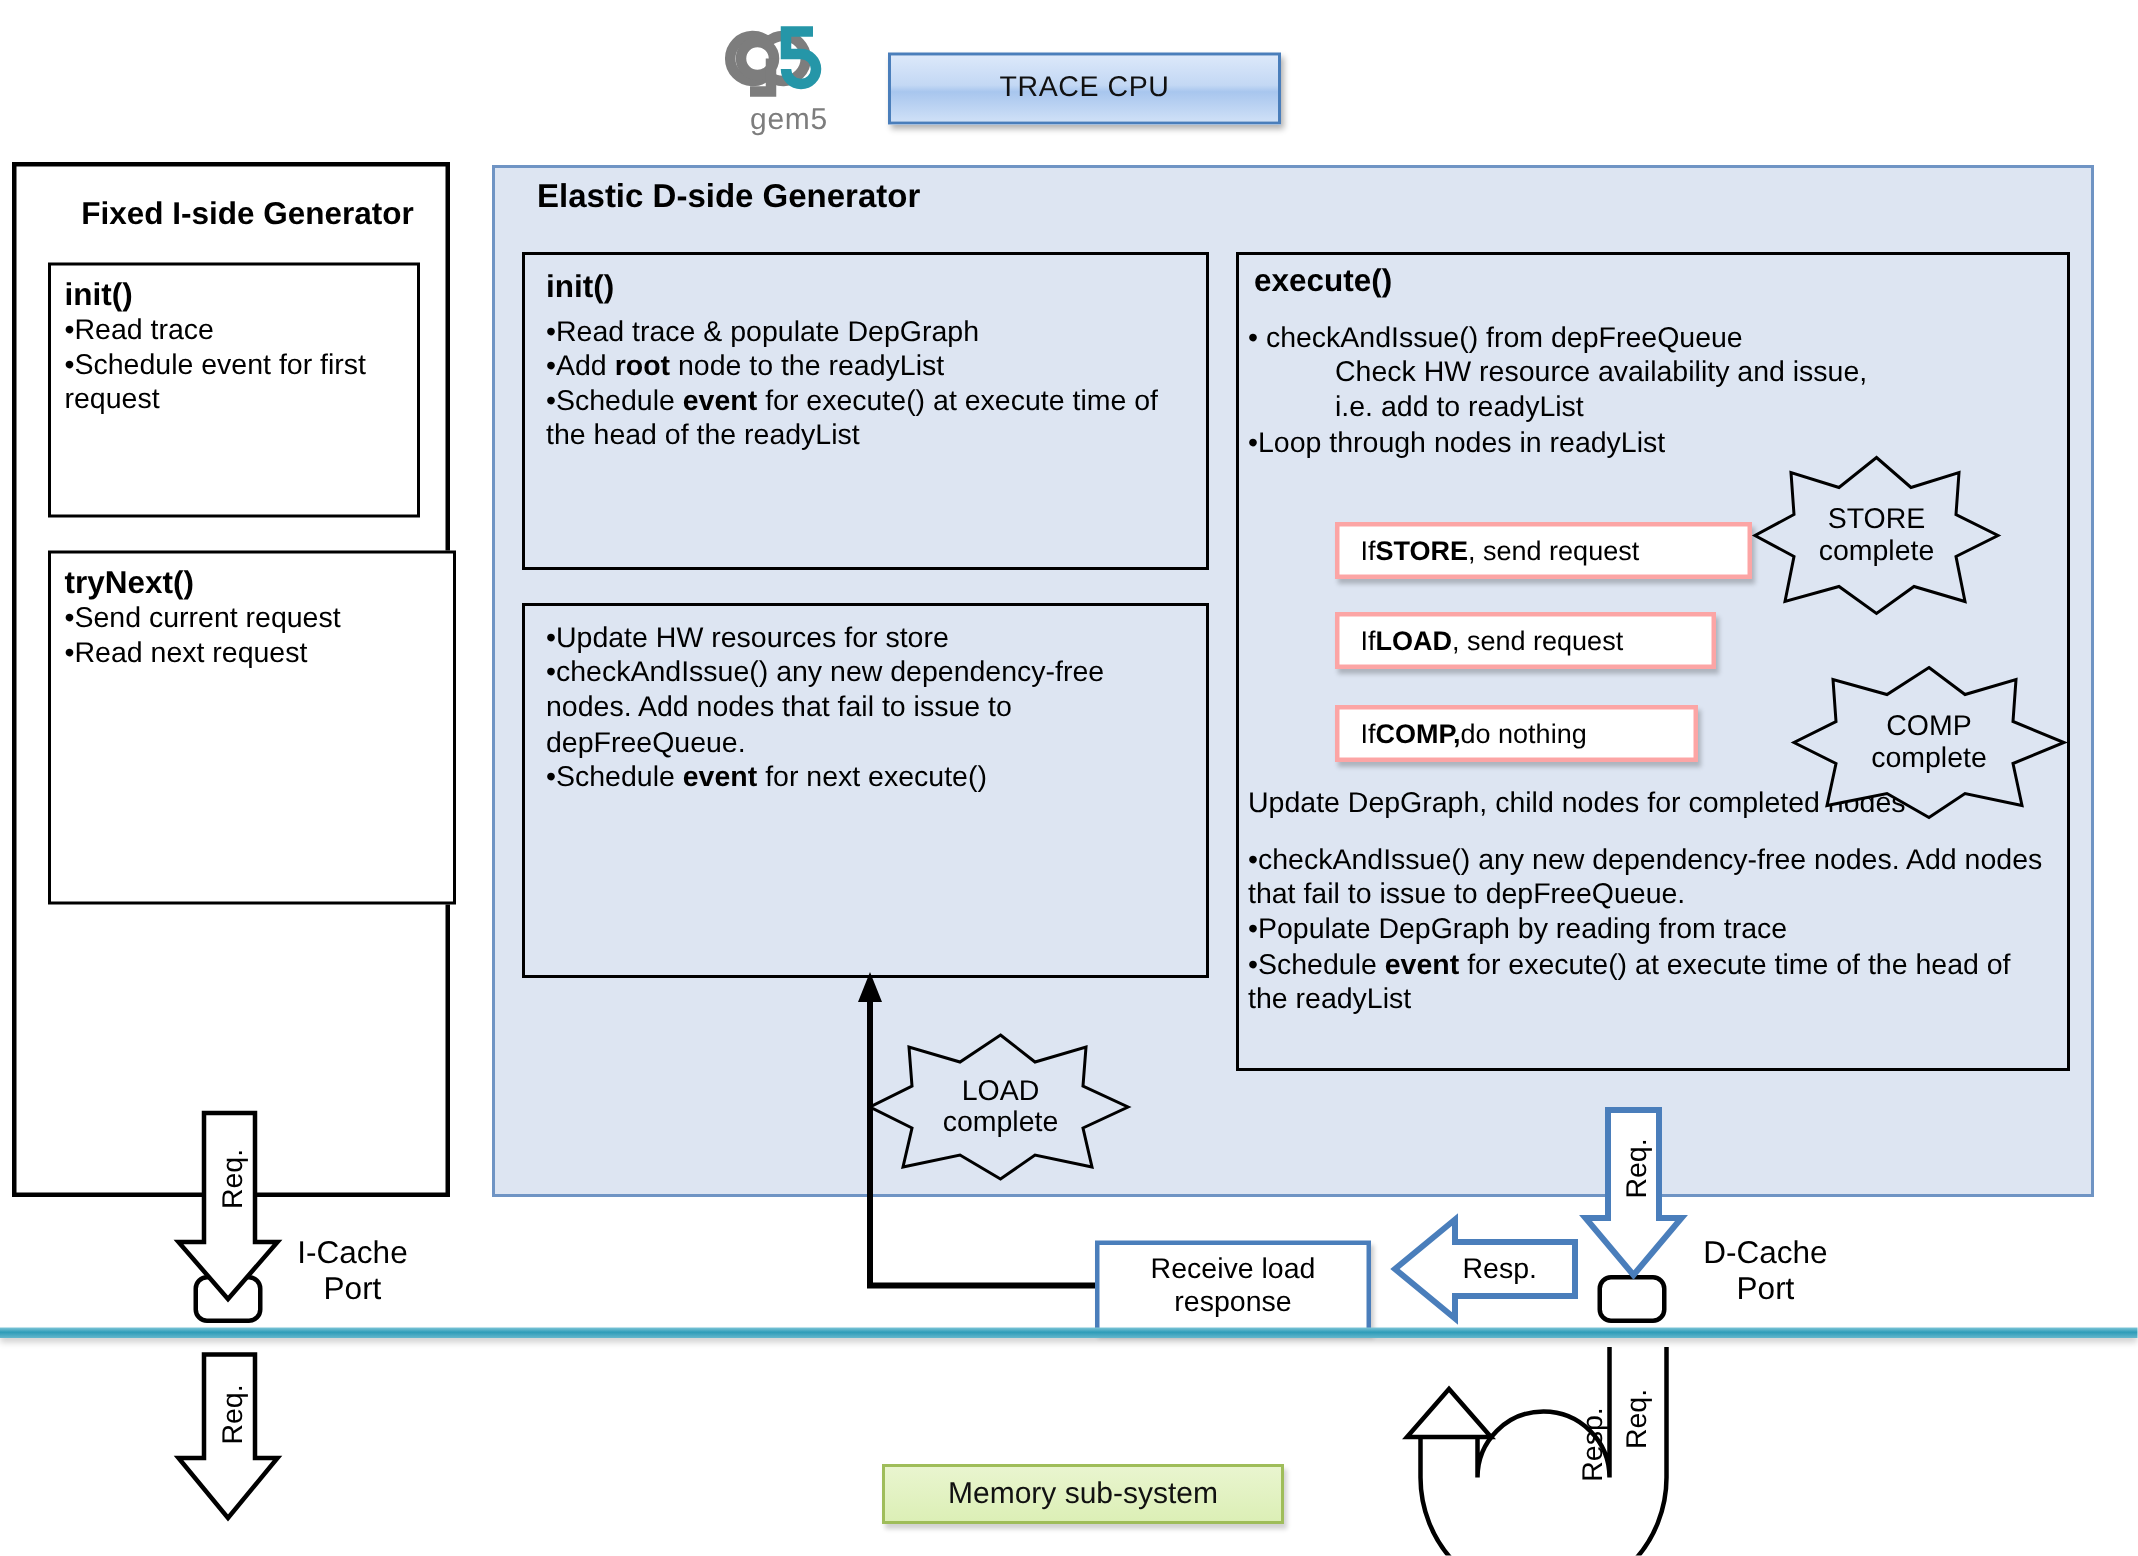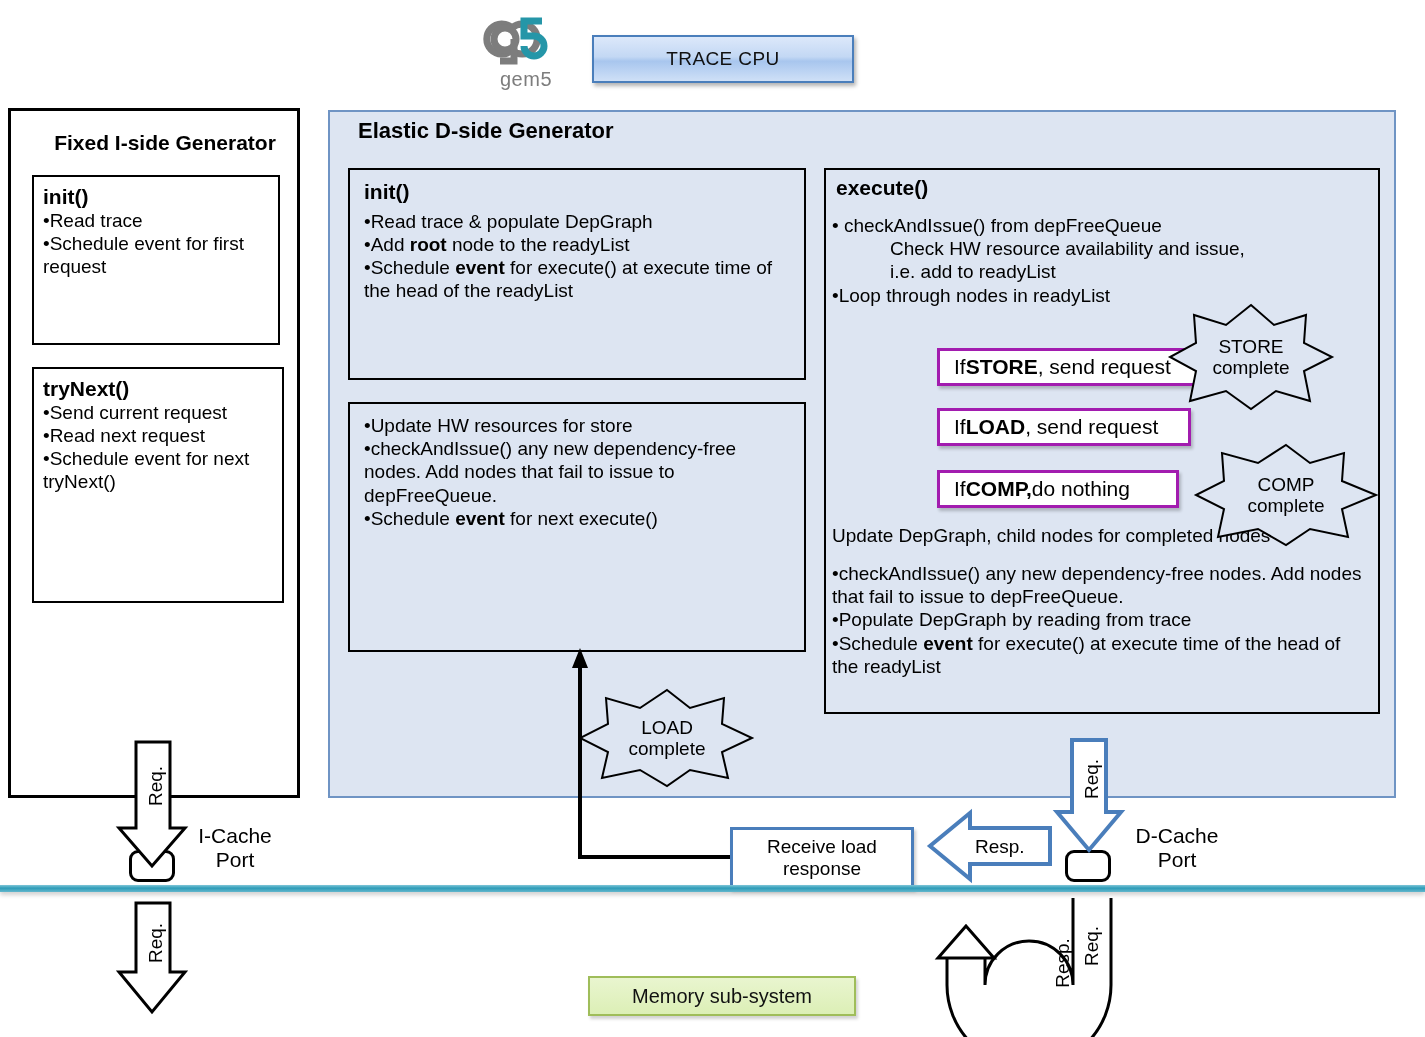--- a/index.html
+++ b/index.html
@@ -34,21 +34,21 @@
   }
   #iside-title{
     left:34px;top:131px;width:262px;
     font-size:21px;font-weight:bold;text-align:center;
   }
   #iside-init-box{
     left:32px;top:175px;width:248px;height:170px;
     border:2px solid #000;background:#fff;box-sizing:border-box;
   }
   #iside-trynext-box{
-    left:32px;top:367px;width:252px;height:236px;
+    left:32px;top:367px;width:272px;height:236px;
     border:2px solid #000;background:#fff;box-sizing:border-box;
   }
   .bx-title{font-size:21px;font-weight:bold;line-height:1.12;}
   .bx-body{font-size:19px;line-height:1.22;}
   .bx-pad{padding:8px 9px 0 9px;}
 
   
   #dside-panel{
     left:328px;top:110px;width:1068px;height:688px;
     background:#dde5f2;border:2px solid #6f94c4;box-sizing:border-box;
@@ -65,25 +65,24 @@
     left:348px;top:402px;width:458px;height:250px;
     border:2px solid #000;background:#dde5f2;box-sizing:border-box;
   }
   #execute-box{
     left:824px;top:168px;width:556px;height:546px;
     border:2px solid #000;background:#dde5f2;box-sizing:border-box;
   }
 
   
   .ifbox{
-    border:3px solid #a21caf;background:#fff;box-sizing:border-box;
+    border:3px solid #fca5a5;background:#fff;box-sizing:border-box;
     display:flex;align-items:center;
-    font-size:21px;padding-left:14px;
+    font-size:18px;padding-left:14px;
     box-shadow:2px 3px 3px rgba(0,0,0,0.22);
-    margin-left:47px;
   }
   #if-store{left:890px;top:348px;width:278px;height:38px;}
   #if-load{left:890px;top:408px;width:254px;height:38px;}
   #if-comp{left:890px;top:470px;width:242px;height:38px;}
 
   
   .star{position:absolute;}
   .star svg{display:block;}
   .star .lbl{
     position:absolute;left:0;top:0;width:100%;height:100%;
@@ -175,21 +174,20 @@
     <div class="bx-body">•Read trace</div>
     <div class="bx-body">•Schedule event for first request</div>
   </div>
 </div>
 
 <div class="abs" id="iside-trynext-box">
   <div class="bx-pad">
     <div class="bx-title">tryNext()</div>
     <div class="bx-body">•Send current request</div>
     <div class="bx-body">•Read next request</div>
-    <div class="bx-body">•Schedule event for next tryNext()</div>
   </div>
 </div>
 
 <div class="abs" id="dside-panel"></div>
 <div class="abs" id="dside-title">Elastic D-side Generator</div>
 
 <div class="abs" id="dside-init-box">
   <div class="bx-pad" style="padding:10px 12px 0 14px;">
     <div class="bx-title" style="margin-bottom:6px;">init()</div>
     <div class="bx-body">•Read trace &amp; populate  DepGraph</div>

